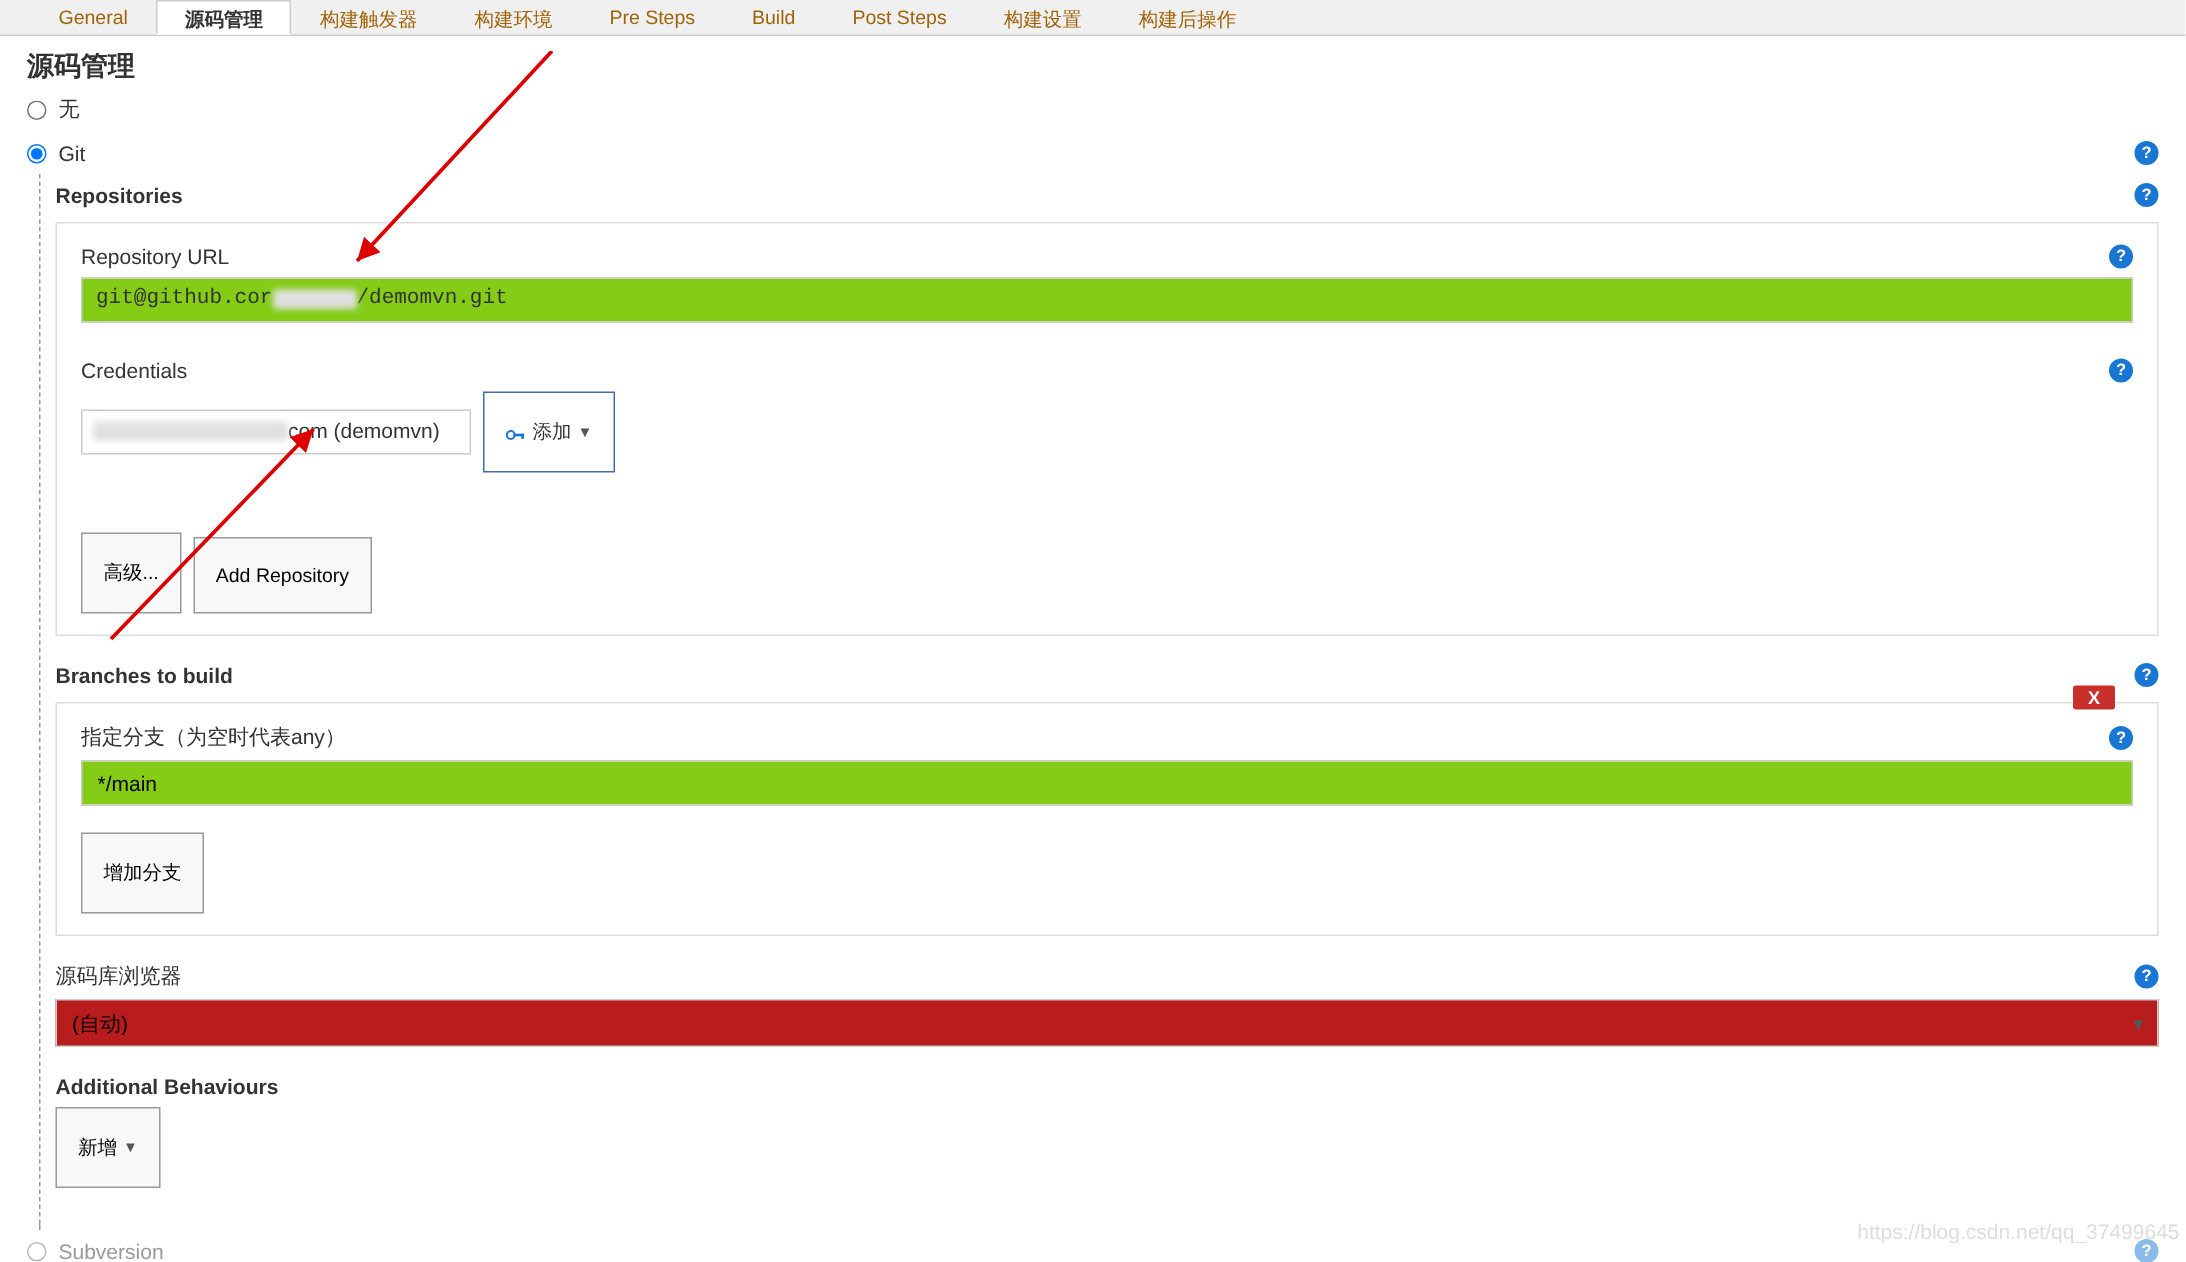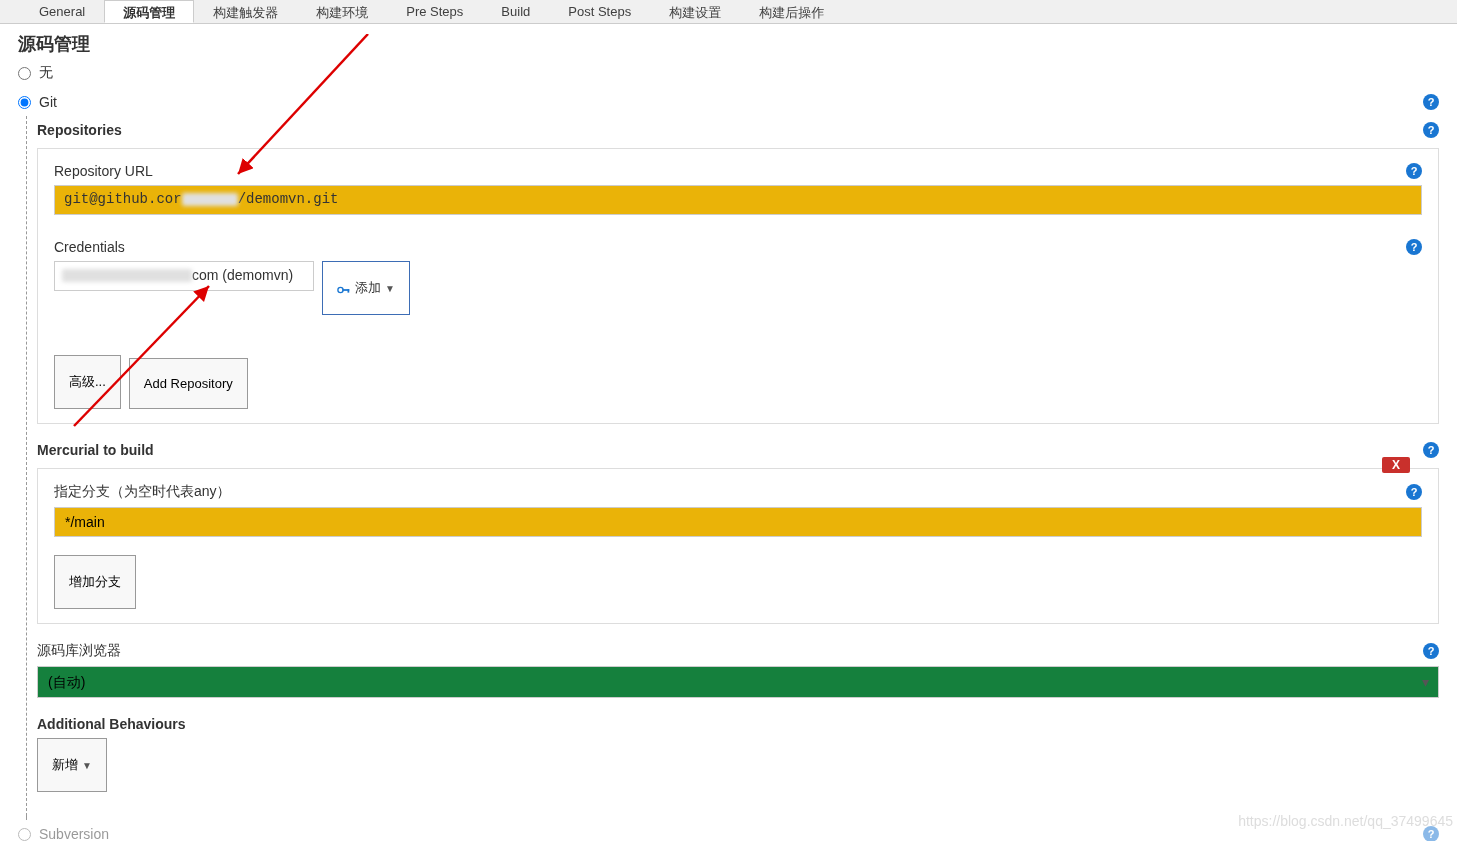--- a/index.html
+++ b/index.html
@@ -12,21 +12,21 @@
   }
   .tabs {
     background: #f0f0f0;
     border-bottom: 1px solid #ccc;
     display: flex;
     padding-left: 20px;
     height: 24px;
   }
   .tab {
     padding: 3px 18px;
-    color: #404040;
+    color: #a16207;
     font-size: 13px;
     cursor: pointer;
     border: 1px solid transparent;
     border-bottom: none;
     position: relative;
     top: 0;
   }
   .tab.active {
     background: #fff;
     border: 1px solid #ccc;
@@ -90,24 +90,25 @@
     justify-content: space-between;
     align-items: center;
     margin-bottom: 6px;
   }
   .text-input {
     width: 100%;
     padding: 6px 10px;
     border: 1px solid #ccc;
     font-size: 14px;
     font-family: inherit;
-    background: #eab308;
+    background: #84cc16;
   }
   .cred-row {
     display: flex;
+    align-items: center;
     gap: 8px;
     margin-top: 6px;
   }
   .select {
     padding: 4px 6px;
     border: 1px solid #ccc;
     background: #fff;
     font-size: 14px;
     min-width: 260px;
     height: 30px;
@@ -142,21 +143,21 @@
     font-weight: bold;
     font-size: 12px;
     cursor: pointer;
     border-radius: 2px;
   }
   .full-select {
     width: 100%;
     padding: 6px 10px;
     border: 1px solid #ccc;
     font-size: 14px;
-    background: #15803d;
+    background: #b91c1c;
     height: 32px;
     appearance: none;
   }
   .select-wrap { position: relative; }
   .select-wrap::after {
     content: "▾";
     position: absolute;
     right: 10px; top: 50%;
     transform: translateY(-50%);
     pointer-events: none;
@@ -299,21 +300,21 @@
       </div>
 
       <div class="btn-row-right">
         <button class="btn">高级...</button>
         <button class="btn">Add Repository</button>
       </div>
     </div>
 
     
     <div class="row-header">
-      <span class="label">Mercurial to build</span>
+      <span class="label">Branches to build</span>
       <span class="help-icon">?</span>
     </div>
 
     <div class="panel" style="position:relative;">
       <div class="delete-x">X</div>
       <div class="field-label">
         <span>指定分支（为空时代表any）</span>
         <span class="help-icon">?</span>
       </div>
       <input class="text-input" type="text" value="*/main" style="">

